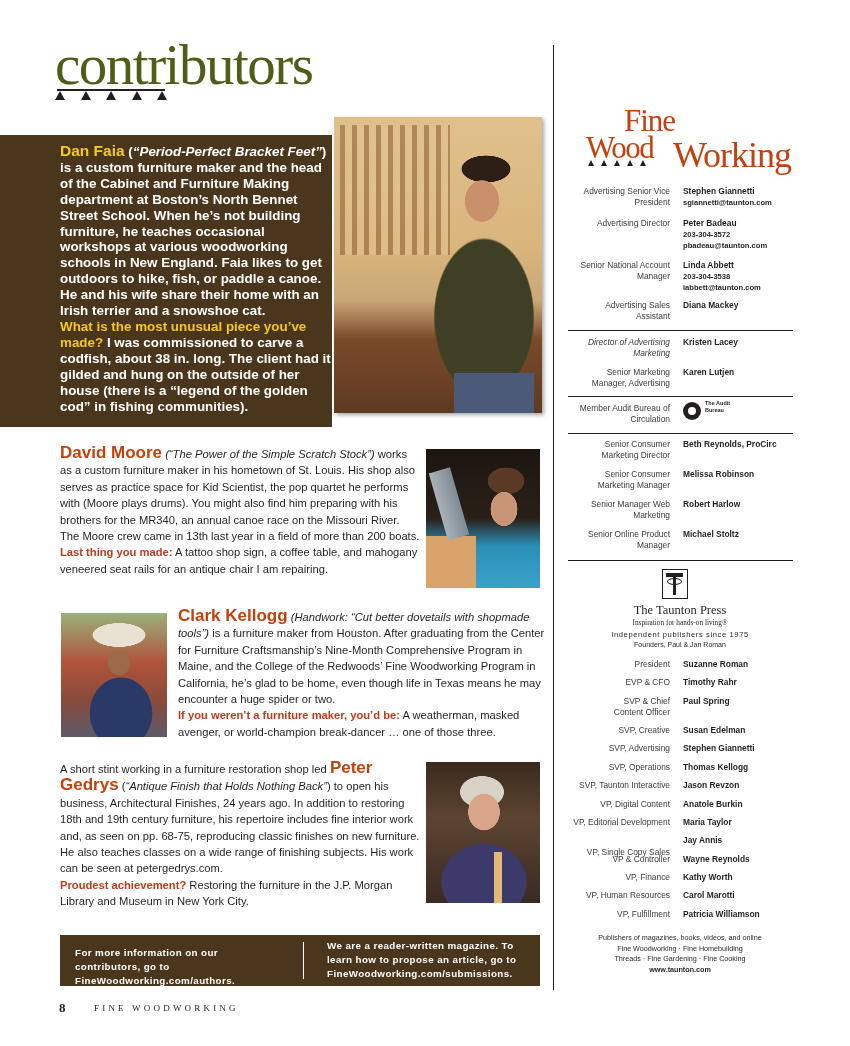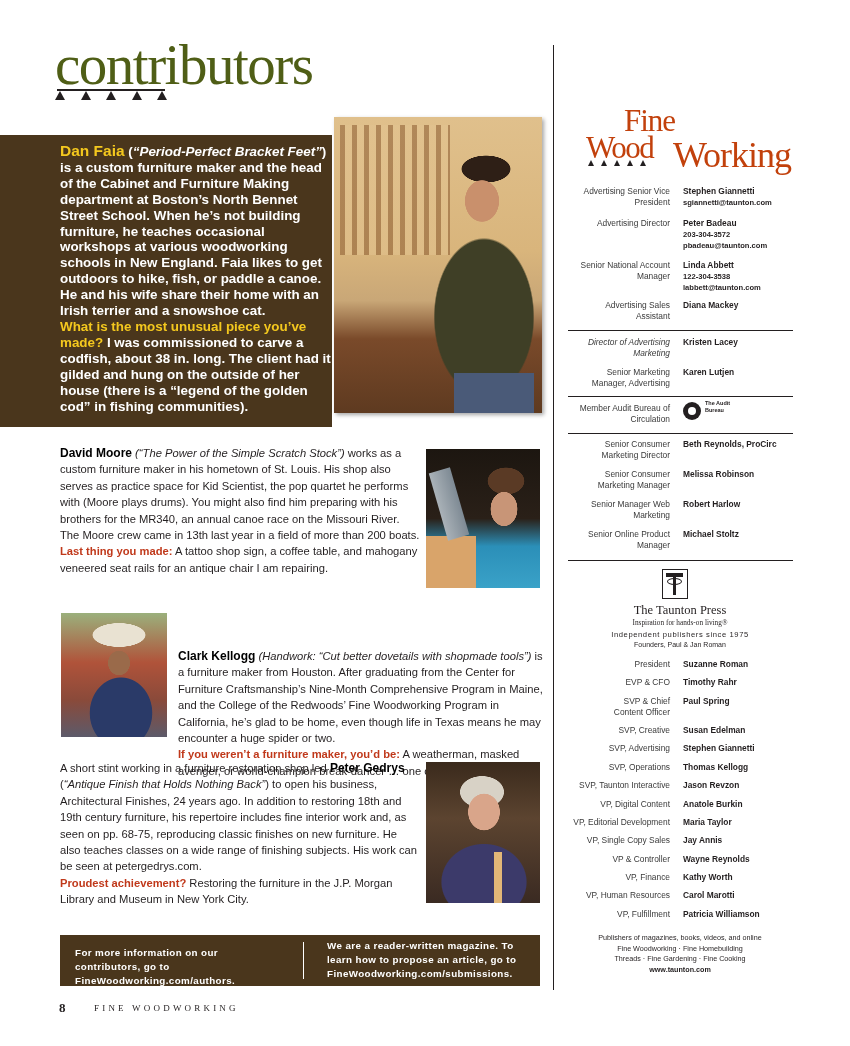--- a/index.html
+++ b/index.html
@@ -49,26 +49,26 @@
     background: repeating-linear-gradient(90deg, #8a5a30 0 5px, #e2c390 5px 12px);
     opacity: 0.55;
   }
   .faia-photo .jeans { position: absolute; left: 120px; bottom: 0; width: 80px; height: 40px; background: #4a5a78; }
 
   
   .bio {
     position: absolute; font-family: "Liberation Sans", sans-serif;
     font-size: 11.2px; line-height: 16.4px; color: #231f20;
   }
-  .bio .nm { color: #000000; font-weight: bold; font-size: 12px; }
+  .bio .nm { color: #c2410c; font-weight: bold; font-size: 17px; }
   .bio .q { color: #c0391b; font-weight: bold; }
   .bio i { font-style: italic; }
 
   .moore-text { left: 60px; top: 445px; width: 360px; }
-  .kellogg-text { left: 178px; top: 608px; width: 370px; margin-top: 40px; }
+  .kellogg-text { left: 178px; top: 608px; width: 370px; }
   .gedrys-text { left: 60px; top: 760px; width: 360px; }
 
   .photo { position: absolute; }
   .moore-photo {
     left: 426px; top: 449px; width: 114px; height: 139px;
     background:
       radial-gradient(ellipse 22px 28px at 78px 60px, #c89577 60%, transparent 62%),
       radial-gradient(ellipse 30px 22px at 80px 32px, #5a3a25 60%, transparent 62%),
       linear-gradient(180deg, #1c1610 0%, #2a2018 50%, #2b8fb8 70%, #3aa2c8 100%);
   }
@@ -231,21 +231,21 @@
   <div class="mast-person" style="top:0">
       <div class="pname">Peter Badeau</div>
       <div class="contact">203-304-3572</div>
       <div class="contact">pbadeau@taunton.com</div>
     </div>
 </div>
 <div class="mast-row" style="top:260px">
   <div class="mast-role" style="top:0;width:100px;">Senior National Account Manager</div>
   <div class="mast-person" style="top:0">
       <div class="pname">Linda Abbett</div>
-      <div class="contact">122-304-3538</div>
+      <div class="contact">203-304-3538</div>
       <div class="contact">labbett@taunton.com</div>
     </div>
 </div>
 <div class="mast-row" style="top:300px">
   <div class="mast-role" style="top:0;width:90px;">Advertising Sales Assistant</div>
   <div class="mast-person" style="top:0">
       <div class="pname">Diana Mackey</div>
     </div>
 </div>
 <div class="mast-rule" style="top:330px"></div>
@@ -357,21 +357,21 @@
       <div class="pname">Anatole Burkin</div>
     </div>
   </div>
 <div class="mast-row" style="top:817px">
     <div class="mast-role" style="top:0">VP, Editorial Development</div>
     <div class="mast-person" style="top:0">
       <div class="pname">Maria Taylor</div>
     </div>
   </div>
 <div class="mast-row" style="top:835px">
-    <div class="mast-role" style="top:0">VP, Single Copy Sales</div>
+    <div class="mast-role" style="top:12px">VP, Single Copy Sales</div>
     <div class="mast-person" style="top:0">
       <div class="pname">Jay Annis</div>
     </div>
   </div>
 <div class="mast-row" style="top:854px">
     <div class="mast-role" style="top:0">VP &amp; Controller</div>
     <div class="mast-person" style="top:0">
       <div class="pname">Wayne Reynolds</div>
     </div>
   </div>

